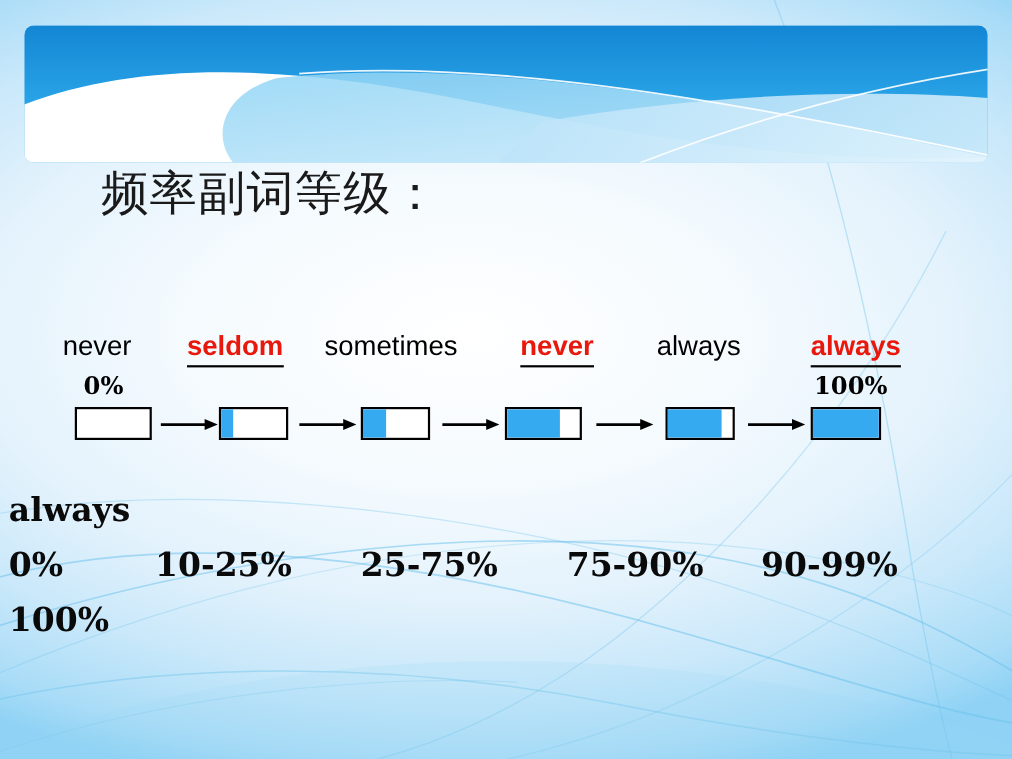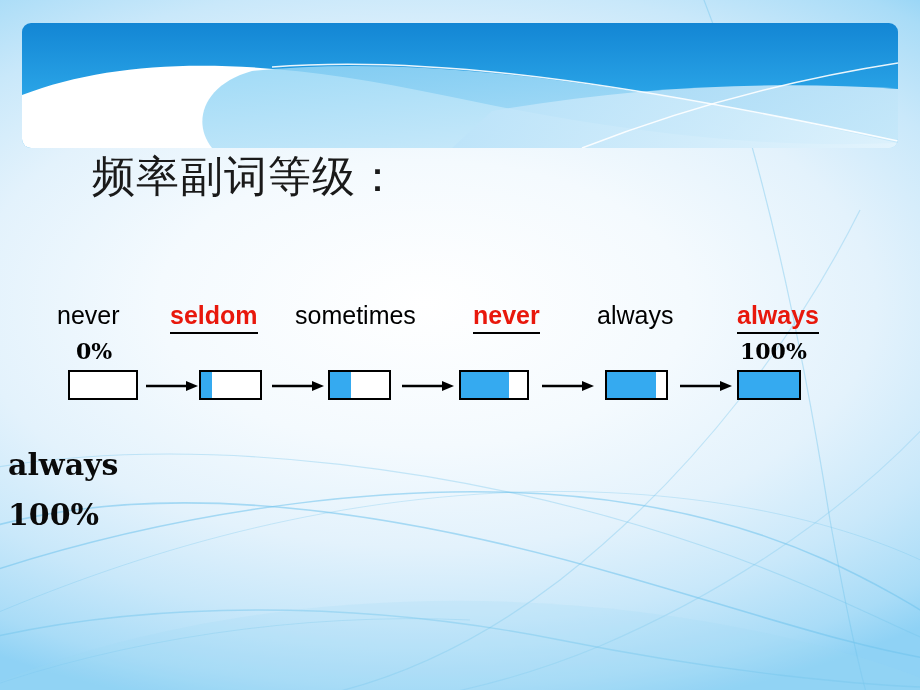--- a/index.html
+++ b/index.html
@@ -202,16 +202,17 @@
 
     <div class="boxwrap" style="left:737px;width:64px;">
       <div class="box">
           <div class="fill" style="width: 100%; background: rgb(53, 170, 240);"></div>
         </div>
     </div>
   </div>
 
   <div id="bottom">
     <div class="line">always</div>
+    <div class="line">0%        10-25%      25-75%      75-90%     90-99%</div>
     <div class="line">100%</div>
   </div>
 
 </div>
 
 </body></html>

